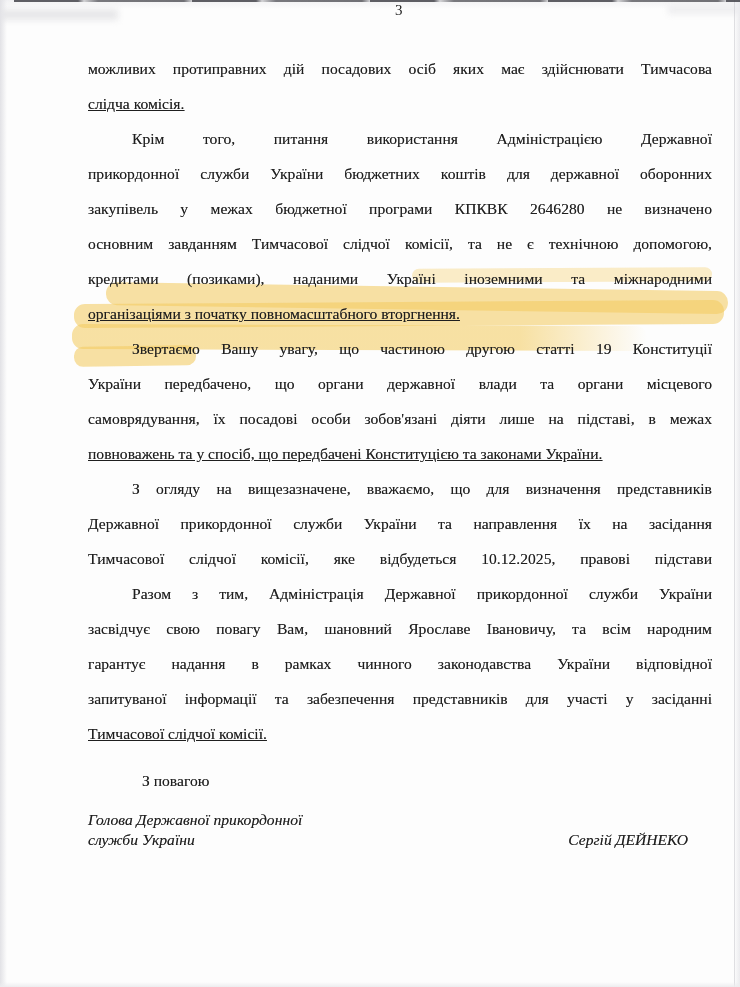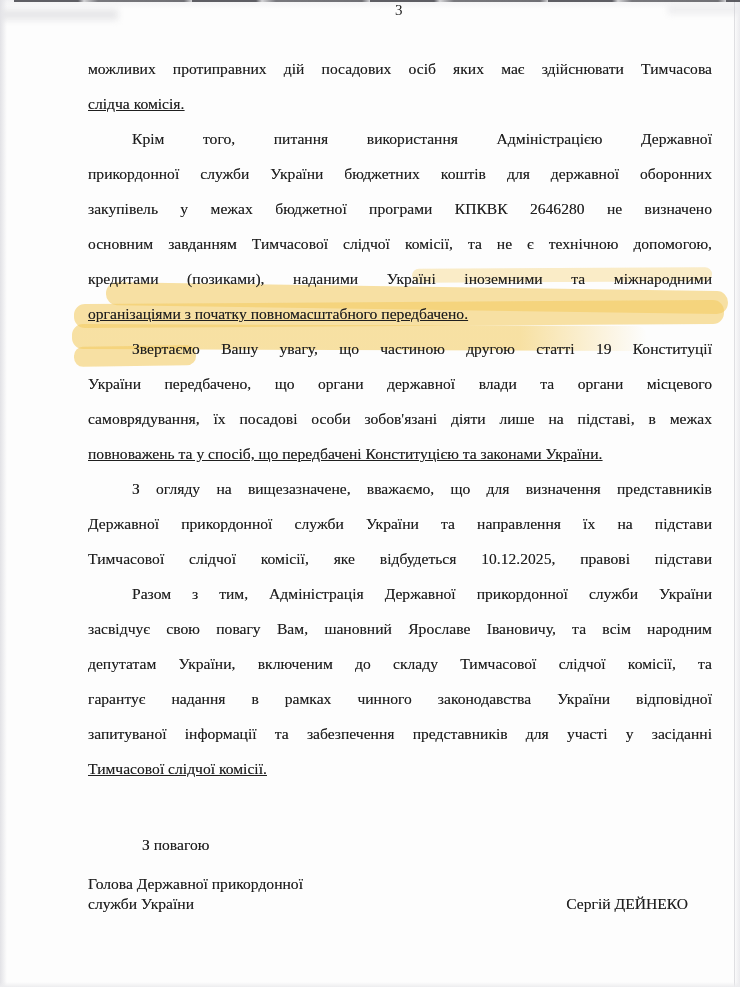--- a/index.html
+++ b/index.html
@@ -49,23 +49,23 @@
     border-radius:9px; transform:rotate(-0.8deg); }
 
   
   .textblock { position:absolute; left:88px; top:44px; width:624px; z-index:2;
     font-size:15.6px; line-height:20px;
     text-shadow:0 0 .4px rgba(30,30,30,.55); }
   .ln { text-align:justify; text-align-last:justify;margin-top:15px; }
   .ln.left { text-align-last:left;text-decoration:underline; }
   .ln.ind { text-indent:44px; }
 
-  .salutation { margin-top:56px; margin-left:54px; }
+  .salutation { margin-top:27px; margin-left:54px; }
   .sig-row { display:flex; justify-content:space-between; align-items:flex-end;
-    margin-top:19px; }
+    margin-top:19px;font-style:italic; }
   .sig-name { margin-right:24px; white-space:nowrap; }
 </style>
 </head>
 <body>
 
 <div class="page">
 
   <div class="top-strip"></div>
   <div class="top-line"></div>
   <div class="smudge-left"></div>
@@ -84,31 +84,30 @@
   <div class="hl hl-16"></div>
 
   <div class="textblock">
     <div class="ln just">можливих протиправних дій посадових осіб яких має здійснювати Тимчасова</div>
     <div class="ln left">слідча комісія.</div>
     <div class="ln just ind">Крім того, питання використання Адміністрацією Державної</div>
     <div class="ln just">прикордонної служби України бюджетних коштів для державної оборонних</div>
     <div class="ln just">закупівель у межах бюджетної програми КПКВК 2646280 не визначено</div>
     <div class="ln just">основним завданням Тимчасової слідчої комісії, та не є технічною допомогою,</div>
     <div class="ln just">кредитами (позиками), наданими Україні іноземними та міжнародними</div>
-    <div class="ln left">організаціями з початку повномасштабного передбачено.</div>
+    <div class="ln left">організаціями з початку повномасштабного вторгнення.</div>
     <div class="ln just ind">Звертаємо Вашу увагу, що частиною другою статті 19 Конституції</div>
     <div class="ln just">України передбачено, що органи державної влади та органи місцевого</div>
     <div class="ln just">самоврядування, їх посадові особи зобов'язані діяти лише на підставі, в межах</div>
     <div class="ln left">повноважень та у спосіб, що передбачені Конституцією та законами України.</div>
     <div class="ln just ind">З огляду на вищезазначене, вважаємо, що для визначення представників</div>
-    <div class="ln just">Державної прикордонної служби України та направлення їх на підстави</div>
+    <div class="ln just">Державної прикордонної служби України та направлення їх на засідання</div>
     <div class="ln just">Тимчасової слідчої комісії, яке відбудеться 10.12.2025, правові підстави</div>
     <div class="ln just ind">Разом з тим, Адміністрація Державної прикордонної служби України</div>
     <div class="ln just">засвідчує свою повагу Вам, шановний Ярославе Івановичу, та всім народним</div>
-    <div class="ln just">депутатам України, включеним до складу Тимчасової слідчої комісії, та</div>
     <div class="ln just">гарантує надання в рамках чинного законодавства України відповідної</div>
     <div class="ln just">запитуваної інформації та забезпечення представників для участі у засіданні</div>
     <div class="ln left">Тимчасової слідчої комісії.</div>
 
     <div class="salutation">З повагою</div>
 
     <div class="sig-row">
       <div class="sig-title">
         <div>Голова Державної прикордонної</div>
         <div>служби України</div>

